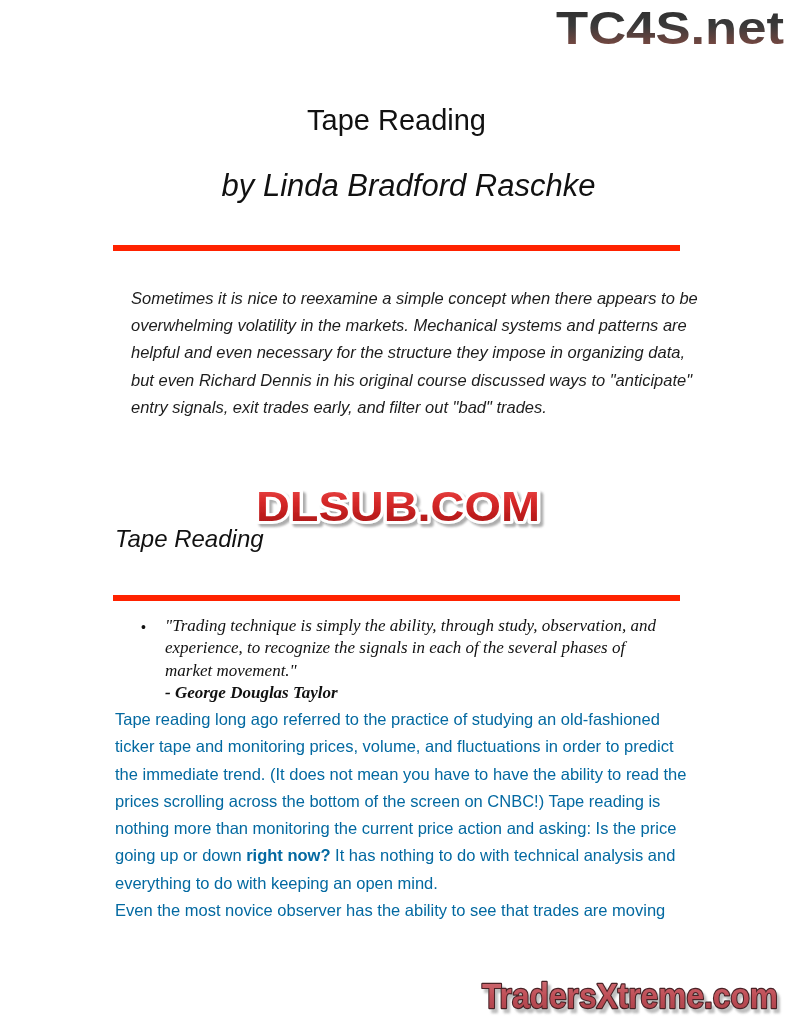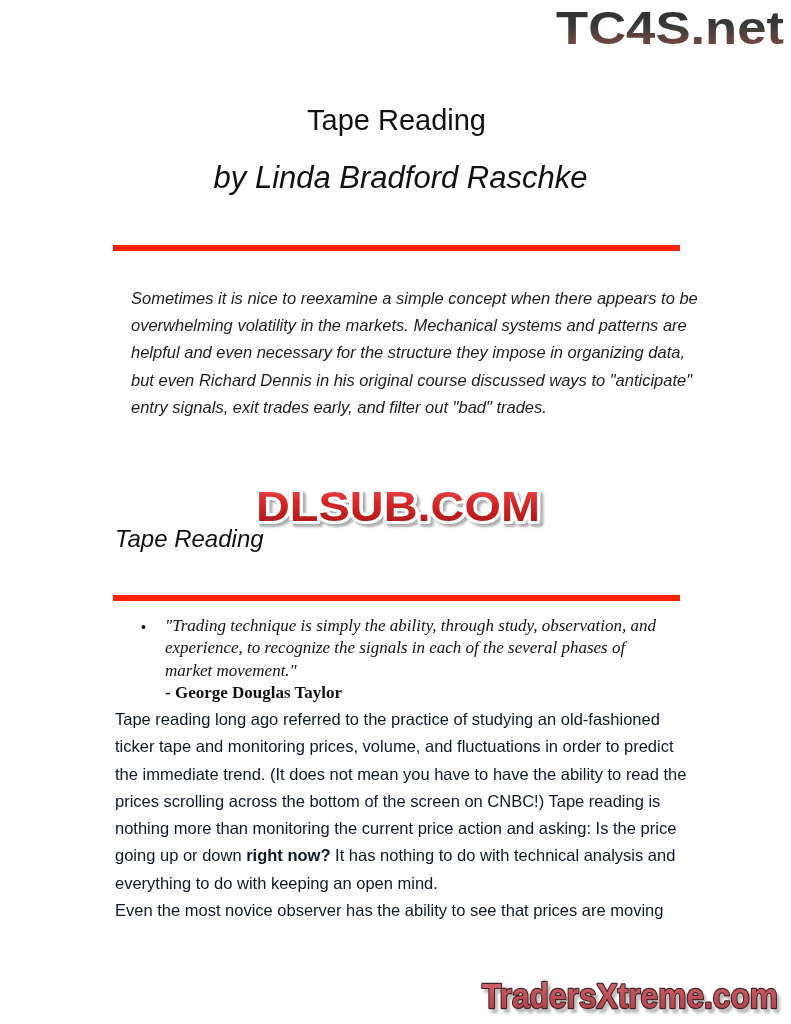--- a/index.html
+++ b/index.html
@@ -16,21 +16,21 @@
   .tc4s{left:548px;top:0px;}
   
   .doc-title{
     left:113px;top:104px;width:567px;
     text-align:center;font-size:29px;font-weight:400;color:#111;
     margin:0;
   }
   .doc-byline{
     left:113px;top:156px;width:567px;
     text-align:center;font-size:31px;font-style:italic;font-weight:400;color:#111;
-    margin:4px;
+    margin:12px;
   }
   .rule{left:113px;width:567px;height:6px;background:#ff2200;}
   .rule-top{top:245px;}
   .rule-section{top:595px;}
   .intro-p{
     left:115px;width:580px;
     font-style:italic;font-size:16.5px;line-height:27.2px;color:#1d1d1d;
     margin:16px;
   }
   .intro-1{top:269px;}
@@ -46,24 +46,24 @@
     font-family:"Liberation Serif", serif;
     font-size:17px;line-height:22.4px;color:#111;
     display:flex;
   }
   .bullet{
     font-family:"Liberation Sans", sans-serif;
     font-size:14px;line-height:22.4px;
     padding-top:1px;width:24px;flex:0 0 24px;
   }
   .quote-text{font-style:italic;display:block;max-width:500px;}
-  .quote-attr{font-weight:bold;display:block;}
+  .quote-attr{font-weight:bold;display:block;font-style:italic;}
   .body-block{
     left:115px;top:706px;width:580px;
-    font-size:16.5px;line-height:27.3px;color:#0f172a;
+    font-size:16.5px;line-height:27.3px;color:#0369a1;
   }
   .body-block p{margin:0;}
   .footer-logo{left:466px;top:968px;}
   svg text{font-family:"Liberation Sans", sans-serif;}
 </style>
 </head>
 <body>
 
 <div class="page">
 
@@ -107,21 +107,21 @@
   <div class="abs quote-block">
     <span class="bullet">•</span>
     <span>
       <span class="quote-text">"Trading technique is simply the ability, through study, observation, and experience, to recognize the signals in each of the several phases of market movement."</span>
       <span class="quote-attr">- George Douglas Taylor</span>
     </span>
   </div>
 
   <div class="abs body-block">
     <p><span>Tape reading long ago referred to the practice of studying an old-fashioned ticker tape and monitoring prices, volume, and fluctuations in order to predict the immediate trend. (It does not mean you have to have the ability to read the prices scrolling across the bottom of the screen on CNBC!) Tape reading is nothing more than monitoring the current price action and asking: Is the price going up or down </span><strong>right now?</strong><span> It has nothing to do with technical analysis and everything to do with keeping an open mind.</span></p>
-    <p>Even the most novice observer has the ability to see that prices are moving</p>
+    <p>Even the most novice observer has the ability to see that trades are moving</p>
   </div>
 
   <svg class="abs footer-logo" width="322" height="54">
     <defs>
       <linearGradient id="txGrad" x1="0" y1="0" x2="0" y2="1">
         <stop offset="0%" stop-color="#d3737a"></stop>
         <stop offset="50%" stop-color="#c05058"></stop>
         <stop offset="100%" stop-color="#a93f48"></stop>
       </linearGradient>
       <filter id="txShadow" x="-20%" y="-20%" width="140%" height="150%">

